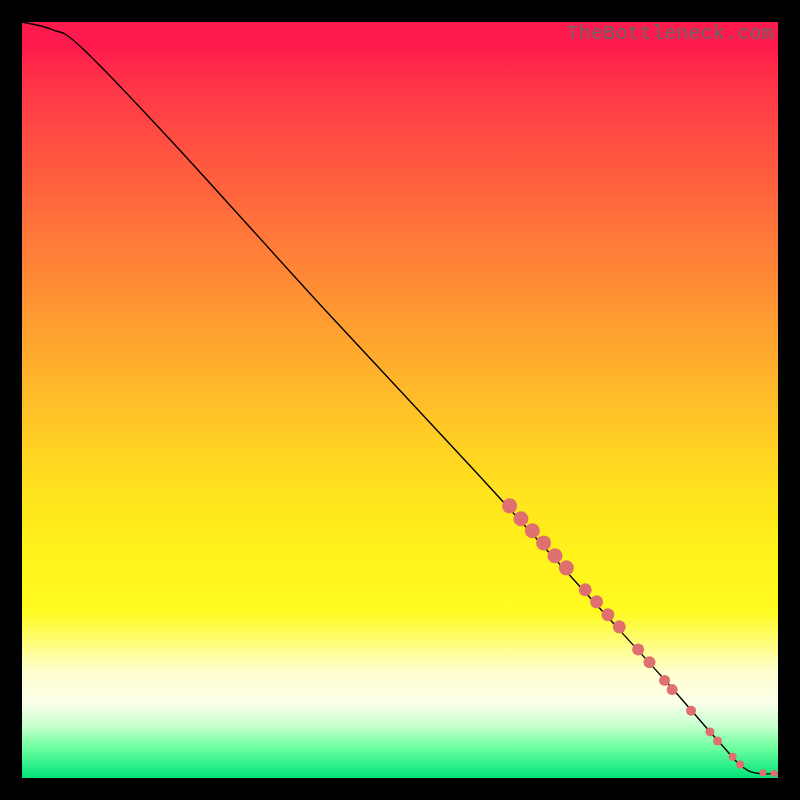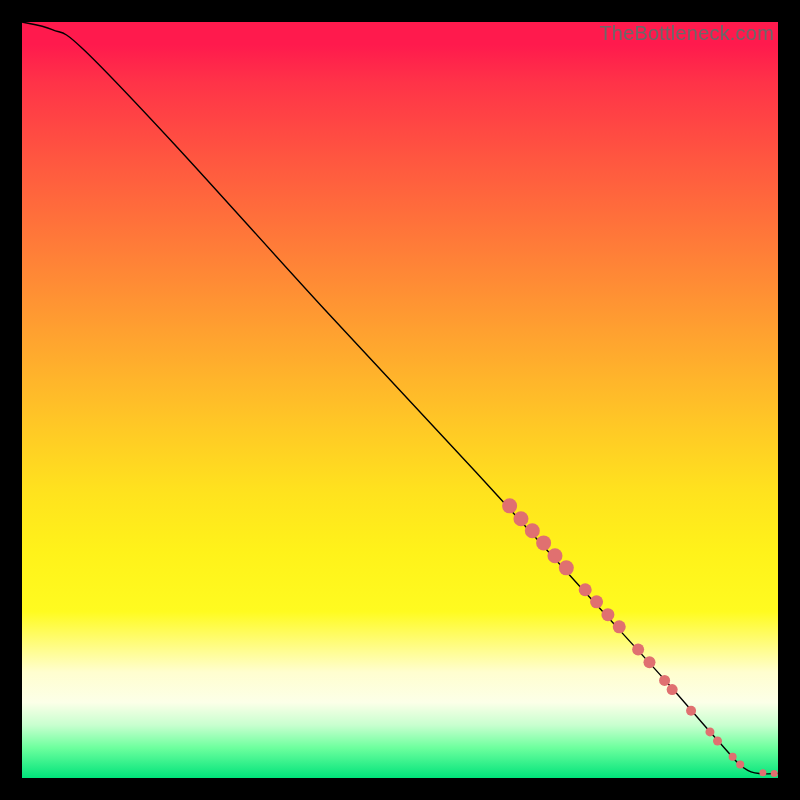--- a/index.html
+++ b/index.html
@@ -27,20 +27,21 @@
       #ffc726 53%,
       #ffe21e 62%,
       #fff21a 70%,
       #fffb20 78%,
       #fffecf 86%,
       #fcffe8 90%,
       #c8ffcf 93%,
       #6dff9e 96%,
       #00e37a 100%
       );
+    font-family: Liberation Mono, monospace;
   }
   .watermark {
     position: absolute;
     top: 0px;
     right: 4px;
     color: #696969;
     font-size: 20px;
     font-weight: 500;
     letter-spacing: 0.2px;
   }

